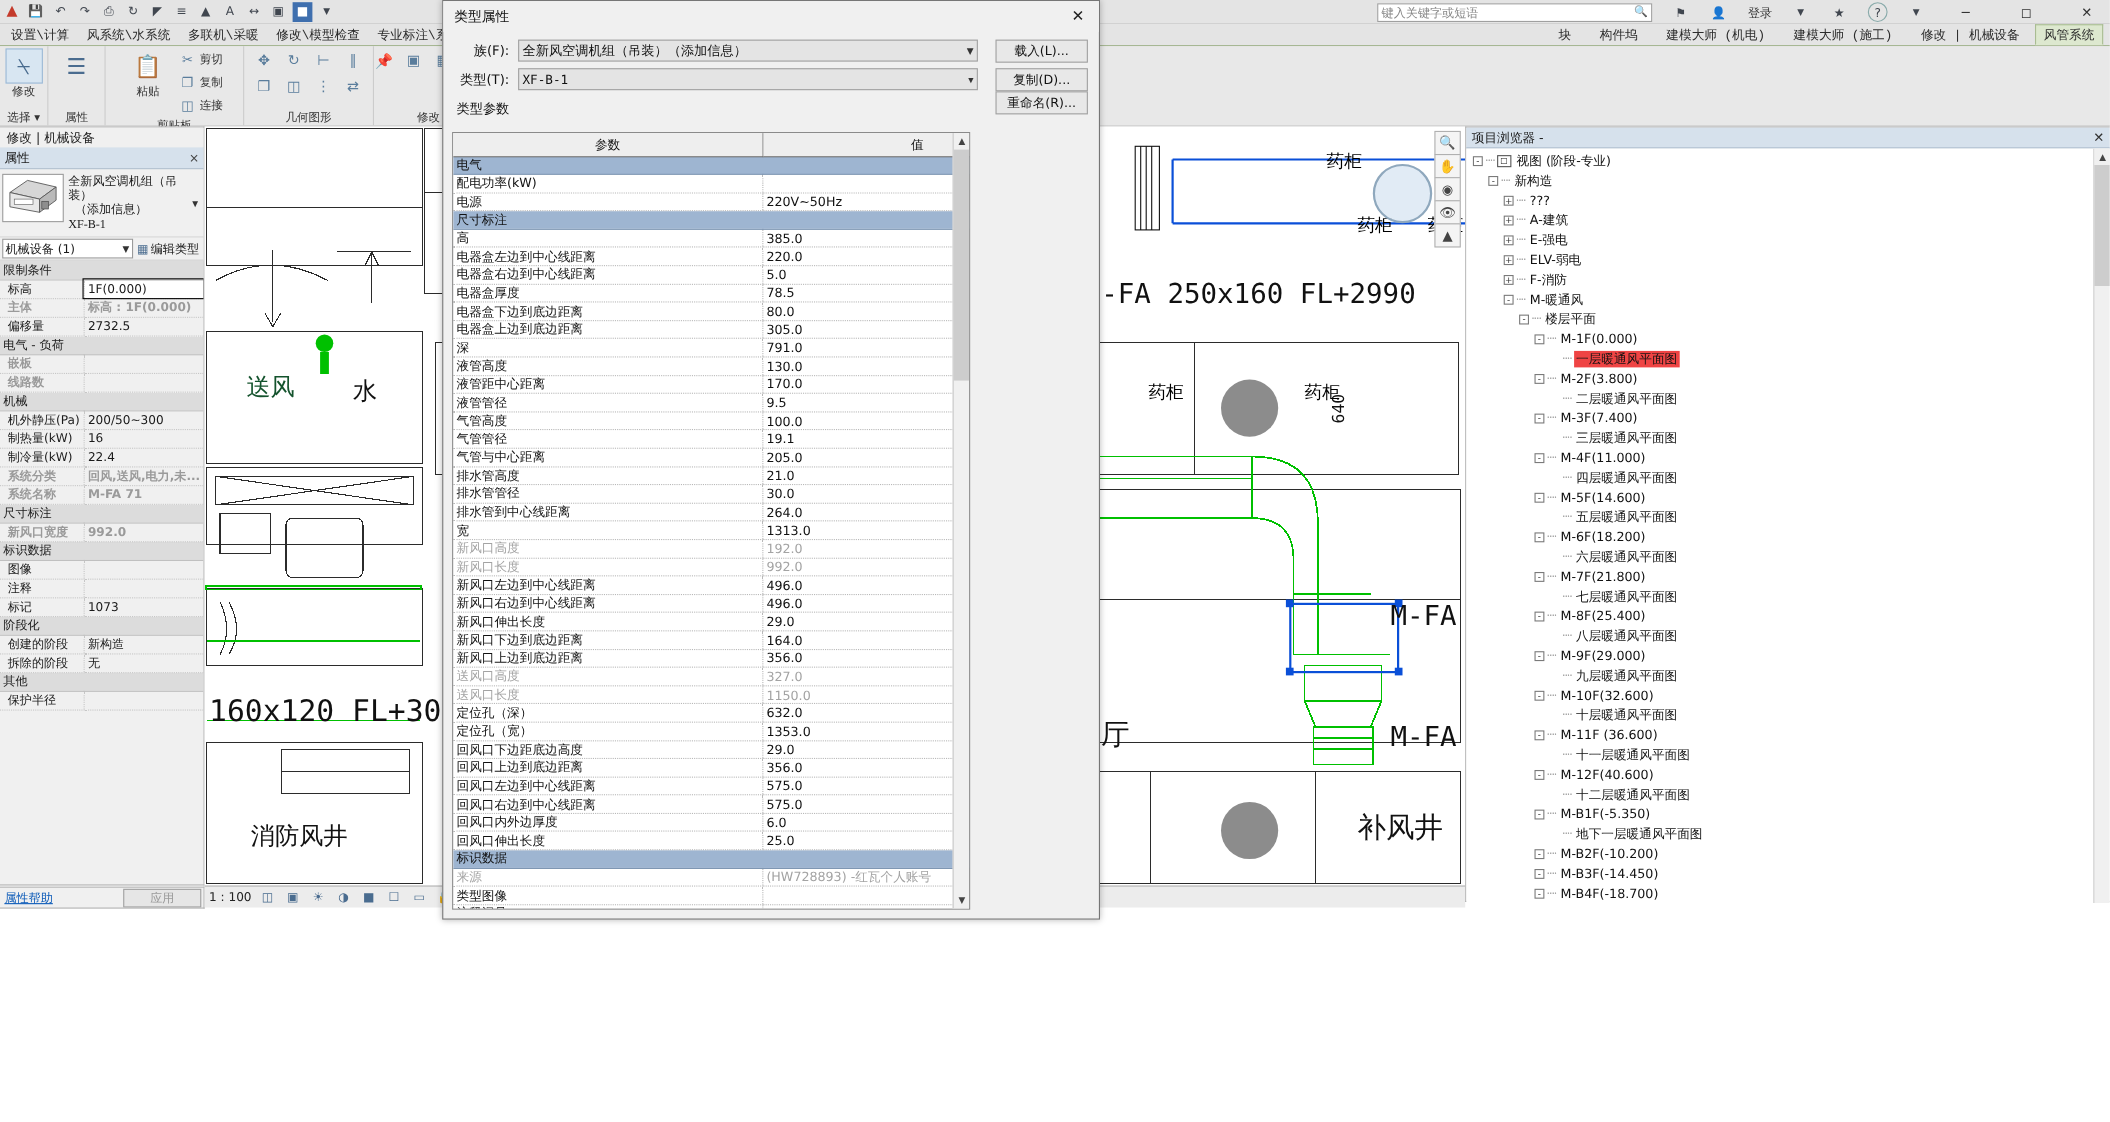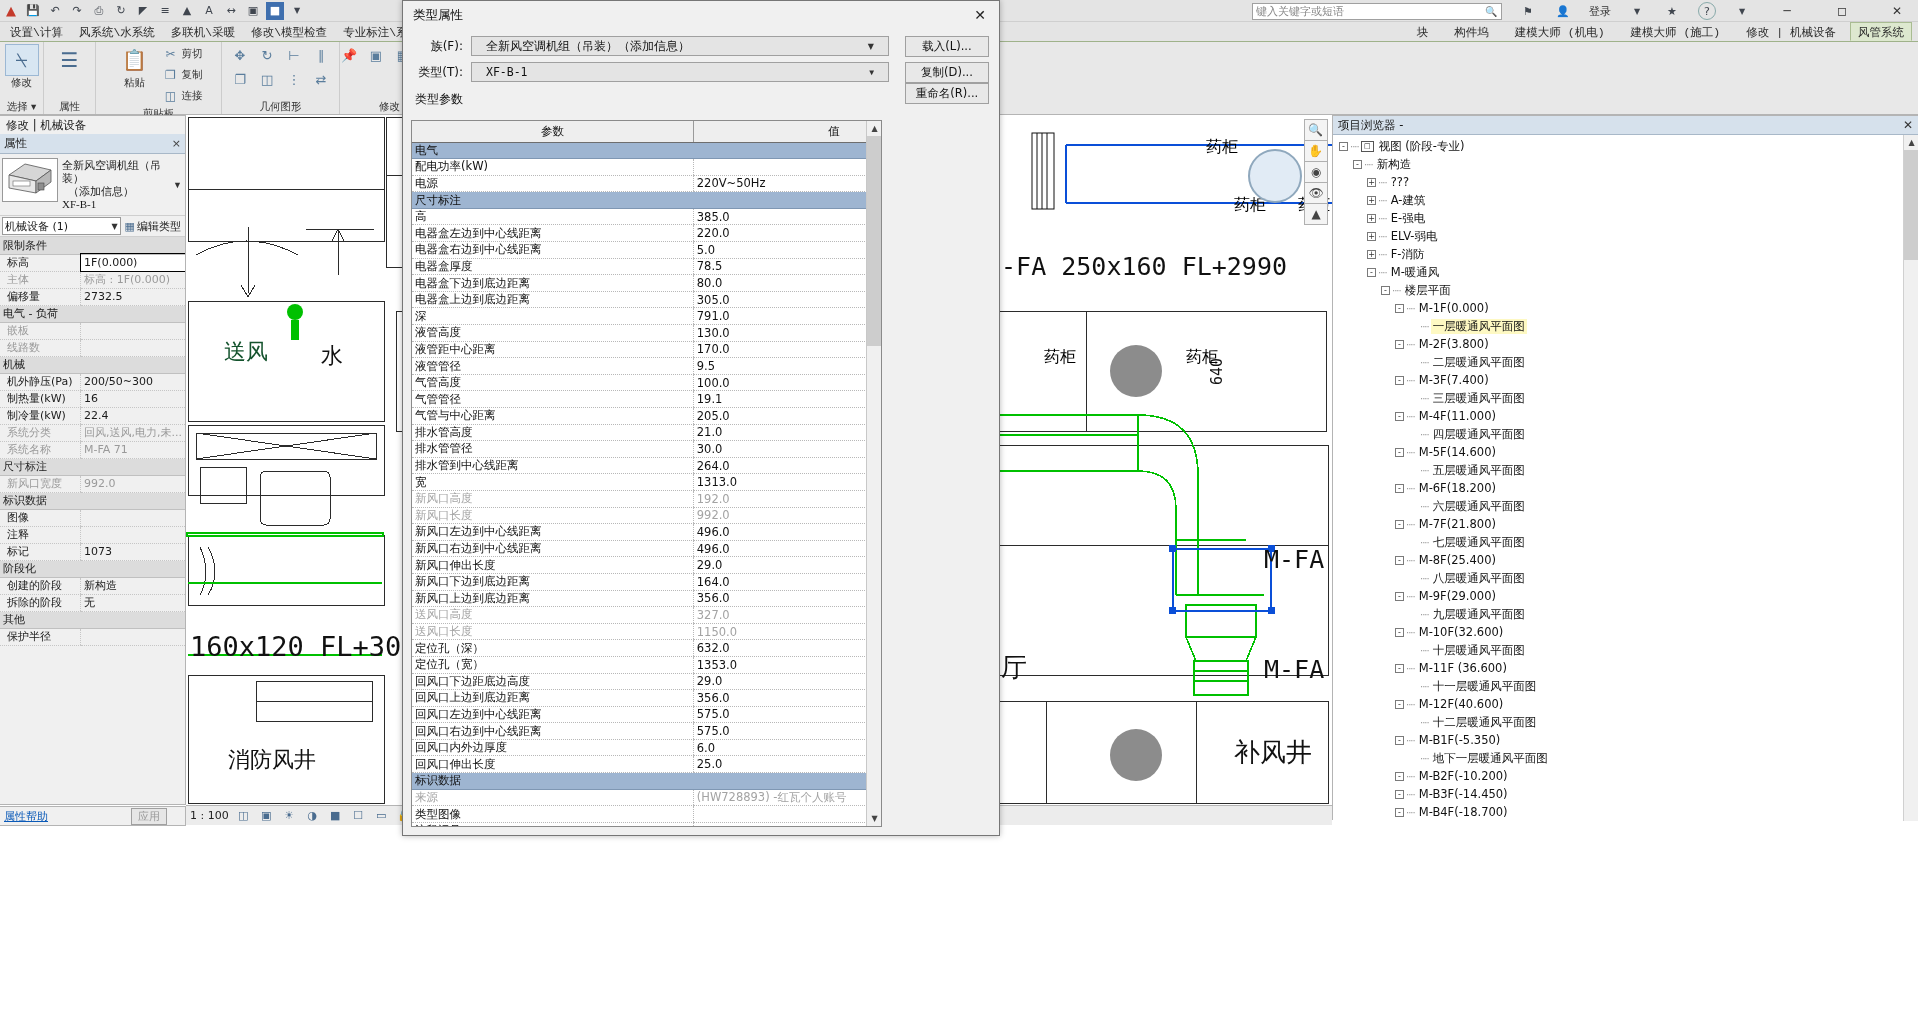--- a/index.html
+++ b/index.html
@@ -71,29 +71,29 @@
   .cat-combo .ca { font-size:8px; color:#333; }
   .edit-type { display:flex; align-items:center; gap:2px; font-size:11px; color:#1a1a1a; padding:0 2px; }
 
   .ptable { width:100%; border-collapse:collapse; font-size:11px; }
   .ptable td { height:17px; padding:0 3px; vertical-align:middle; color:#1a1a1a;
      border-bottom:1px dotted #c6c6c6; white-space:nowrap; overflow:hidden; }
   .ptable td.k { width:89px; }
   .ptable td.k.ind { padding-left:7px; }
   .ptable tr.grp td { background:#dcdcdc; font-weight:normal; color:#1a1a1a;
      border-bottom:1px solid #c0c0c0; }
-  .ptable td.dim { color:#9a9a9a; }
+  .ptable td.dim { color:#9a9a9a;font-weight:bold; }
   .ptable td.val { border-left:1px dotted #c6c6c6; }
   .ptable tr.sel td.val { outline:1px solid #000; background:#fff; }
   .props-scroll { height:640px; overflow:hidden; }
   .props-help { position:absolute; left:0; top:806px; width:186px; height:20px;
      background:#f0f0f0; border:1px solid #b4b4b4; border-left:none; display:flex; align-items:center;
      font-size:11px; }
   .props-help .lnk { color:#0b5ab8; text-decoration:underline; padding-left:4px; }
-  .props-help .applybtn { margin-left:auto; margin-right:18px; width:36px; height:17px;
+  .props-help .applybtn { margin-left:auto; margin-right:2px; width:71px; height:17px;
      border:1px solid #a0a0a0; background:#e6e6e6; color:#9a9a9a; font-size:11px;
      display:flex; align-items:center; justify-content:center; }
 
   
   .canvas { position:absolute; left:186px; top:115px; width:1146px; height:690px;
      background:#ffffff; overflow:hidden; }
   .canvas svg { position:absolute; left:0; top:0; }
   .vcontrol { position:absolute; right:2px; top:4px; width:26px; }
   .vcontrol .vbtn { width:24px; height:22px; border:1px solid #b0b0b0; background:#f4f4f4;
      display:flex; align-items:center; justify-content:center; font-size:12px; color:#444; margin-bottom:-1px; }
@@ -112,42 +112,42 @@
      background:#f0f0f0; border:1px solid #b4b4b4; border-right:none; }
   .browser-title { height:19px; background:#d6e1ec; border-bottom:1px solid #a8b8c8;
      display:flex; align-items:center; padding:0 5px; font-size:11.5px; color:#1a1a1a; }
   .browser-title .x { margin-left:auto; font-size:12px; color:#333; }
   .tree { position:relative; height:686px; background:#fff; overflow:hidden; font-size:11.5px; color:#111; padding-top:2px; }
   .tnode { display:flex; align-items:center; height:18px; white-space:nowrap; }
   .tbox { width:9px; height:9px; border:1px solid #7a7a7a; background:#fff; font-size:8px;
      line-height:7px; text-align:center; color:#333; margin-right:2px; flex:none; }
   .tdash { color:#9a9a9a; letter-spacing:-1px; margin-right:2px; font-size:10px; }
   .tlabel { padding:0 2px; }
-  .tnode.selected .tlabel { background:#fef9c3; }
+  .tnode.selected .tlabel { background:#ef4444; }
   .tspacer { flex:none; }
   .tricon { width:13px; height:11px; border:1px solid #555; margin-right:3px; flex:none;
      display:flex; align-items:center; justify-content:center; font-size:7px; }
   .tscroll { position:absolute; right:0; top:0; width:15px; height:686px; background:#f0f0f0;
      border-left:1px solid #d0d0d0; }
   .tscroll .arw { width:15px; height:15px; display:flex; align-items:center; justify-content:center;
      font-size:8px; color:#444; background:#f0f0f0; }
   .tscroll .thumb2 { position:absolute; top:15px; width:15px; height:110px; background:#cdcdcd; }
 
   
   .dlg { position:absolute; left:402px; top:0px; width:598px; height:836px;
      background:#f0f0f0; border:1px solid #767676; box-shadow:0 0 6px rgba(0,0,0,.28); }
   .dlg-title { height:28px; display:flex; align-items:center; padding:0 4px 0 10px;
      font-size:12.5px; color:#111; background:#f0f0f0; }
   .dlg-title .tx { margin-left:auto; width:30px; height:22px; display:flex; align-items:center;
      justify-content:center; font-size:14px; color:#222; }
   .dlg-body { padding:4px 10px 0 10px; }
   .frow { display:flex; align-items:center; height:26px; gap:4px; }
   .frow .lbl { width:54px; font-size:12px; color:#111; text-align:right; padding-right:4px; }
   .combo { flex:1; height:20px; border:1px solid #a0a0a0; background:#e4e4e4;
-     display:flex; align-items:center; padding:0 14px; font-size:12px; color:#111; }
+     display:flex; align-items:center; padding:0 3px; font-size:12px; color:#111; }
   .combo.mono { font-family:"DejaVu Sans Mono","Liberation Mono",monospace; font-size:11.5px; }
   .combo .arw { margin-left:auto; font-size:8px; color:#333; }
   .dbtn { position:absolute; width:84px; height:21px; border:1px solid #a0a0a0; background:#e8e8e8;
      font-size:11.5px; color:#111; display:flex; align-items:center; justify-content:center; }
   .sec-label { font-size:12px; color:#111; padding:6px 0 3px 2px; }
 
   .grid-wrap { position:absolute; left:411px; top:120px; width:471px; height:707px;
      border:1px solid #8a8a8a; background:#fff; overflow:hidden; }
   .gtable { width:563px; border-collapse:collapse; font-size:11.5px; table-layout:fixed; }
   .gtable th { height:21px; background:#eeeeee; border-right:1px solid #9a9a9a;

